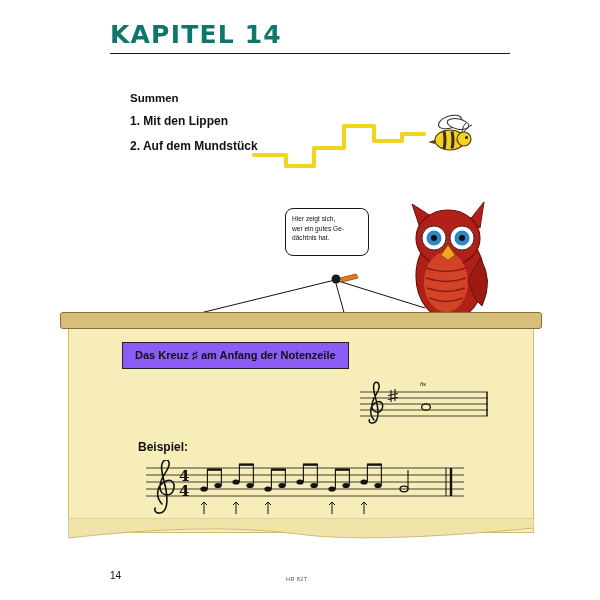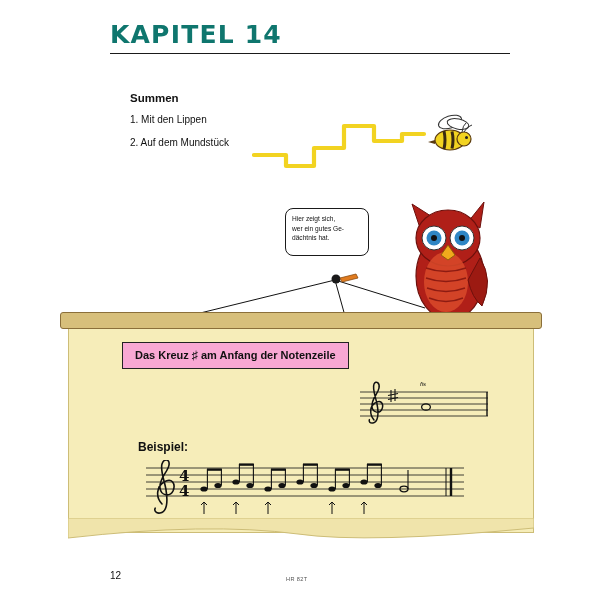--- a/index.html
+++ b/index.html
@@ -48,23 +48,24 @@
     left: 130px;
     top: 92px;
   }
   .summen-title {
     font-weight: bold;
     font-size: 11.5px;
     color: #111;
     margin-bottom: 11px;
   }
   .summen-list {
-    font-size: 10px;
+    font-size: 12px;
     color: #111;
     line-height: 1;
+    font-weight: bold;
   }
   .summen-item {
     margin-bottom: 13px;
     white-space: nowrap;
   }
 
   
   .wave {
     position: absolute;
     left: 252px;
@@ -144,21 +145,21 @@
     top: 206px;
     width: 466px;
     height: 26px;
   }
 
   .box-title-wrap {
     position: absolute;
     left: 62px;
     top: 30px;
     border: 1.1px solid #222;
-    background: #f9a8d4;
+    background: #8b5cf6;
     padding: 5px 12px 6px 12px;
   }
   .box-title {
     font-size: 11px;
     font-weight: bold;
     color: #111;
     white-space: nowrap;
   }
   .box-title .sharp { font-size: 12px; }
 
@@ -428,16 +429,16 @@
             </g>
           <g>
               <line x1="218" y1="54" x2="218" y2="42"></line>
               <path d="M215,45 l3,-3 3,3"></path>
             </g>
         </g>
       </svg>
     </div>
   </div>
 
-  <div class="page-number">12</div>
+  <div class="page-number">14</div>
   <div class="doc-code">HR 82T</div>
 
 </div>
 
 </body></html>

